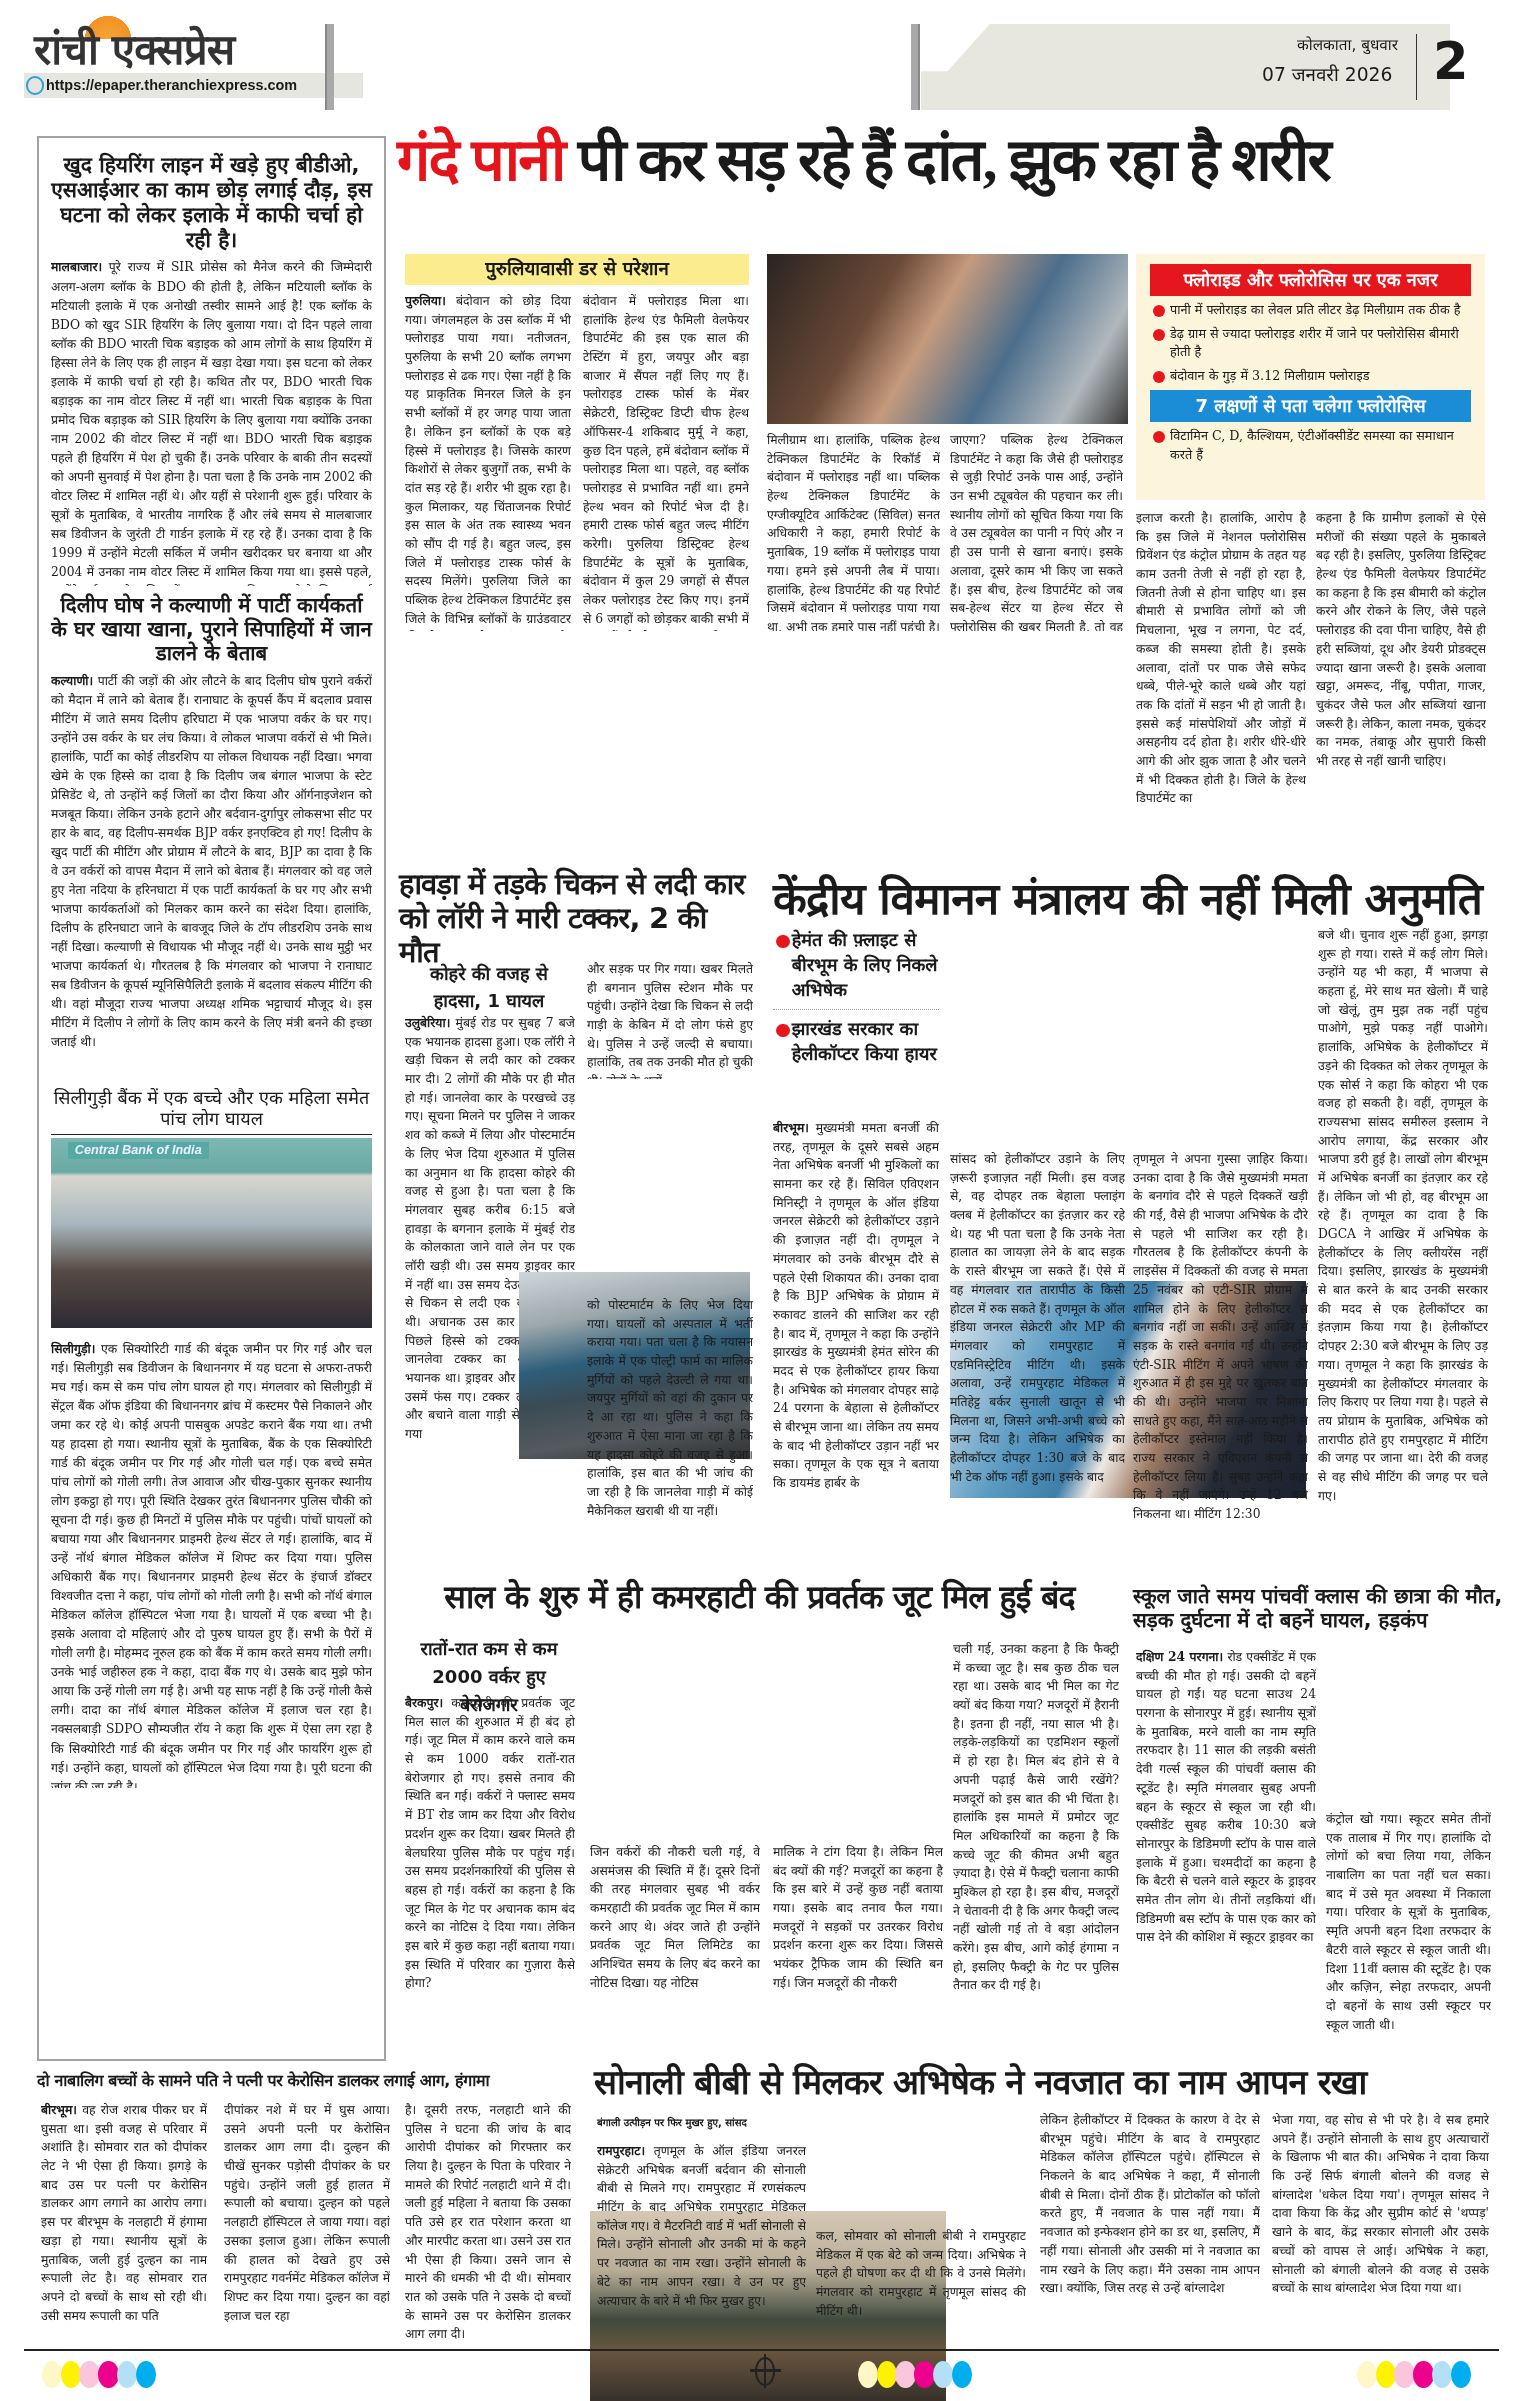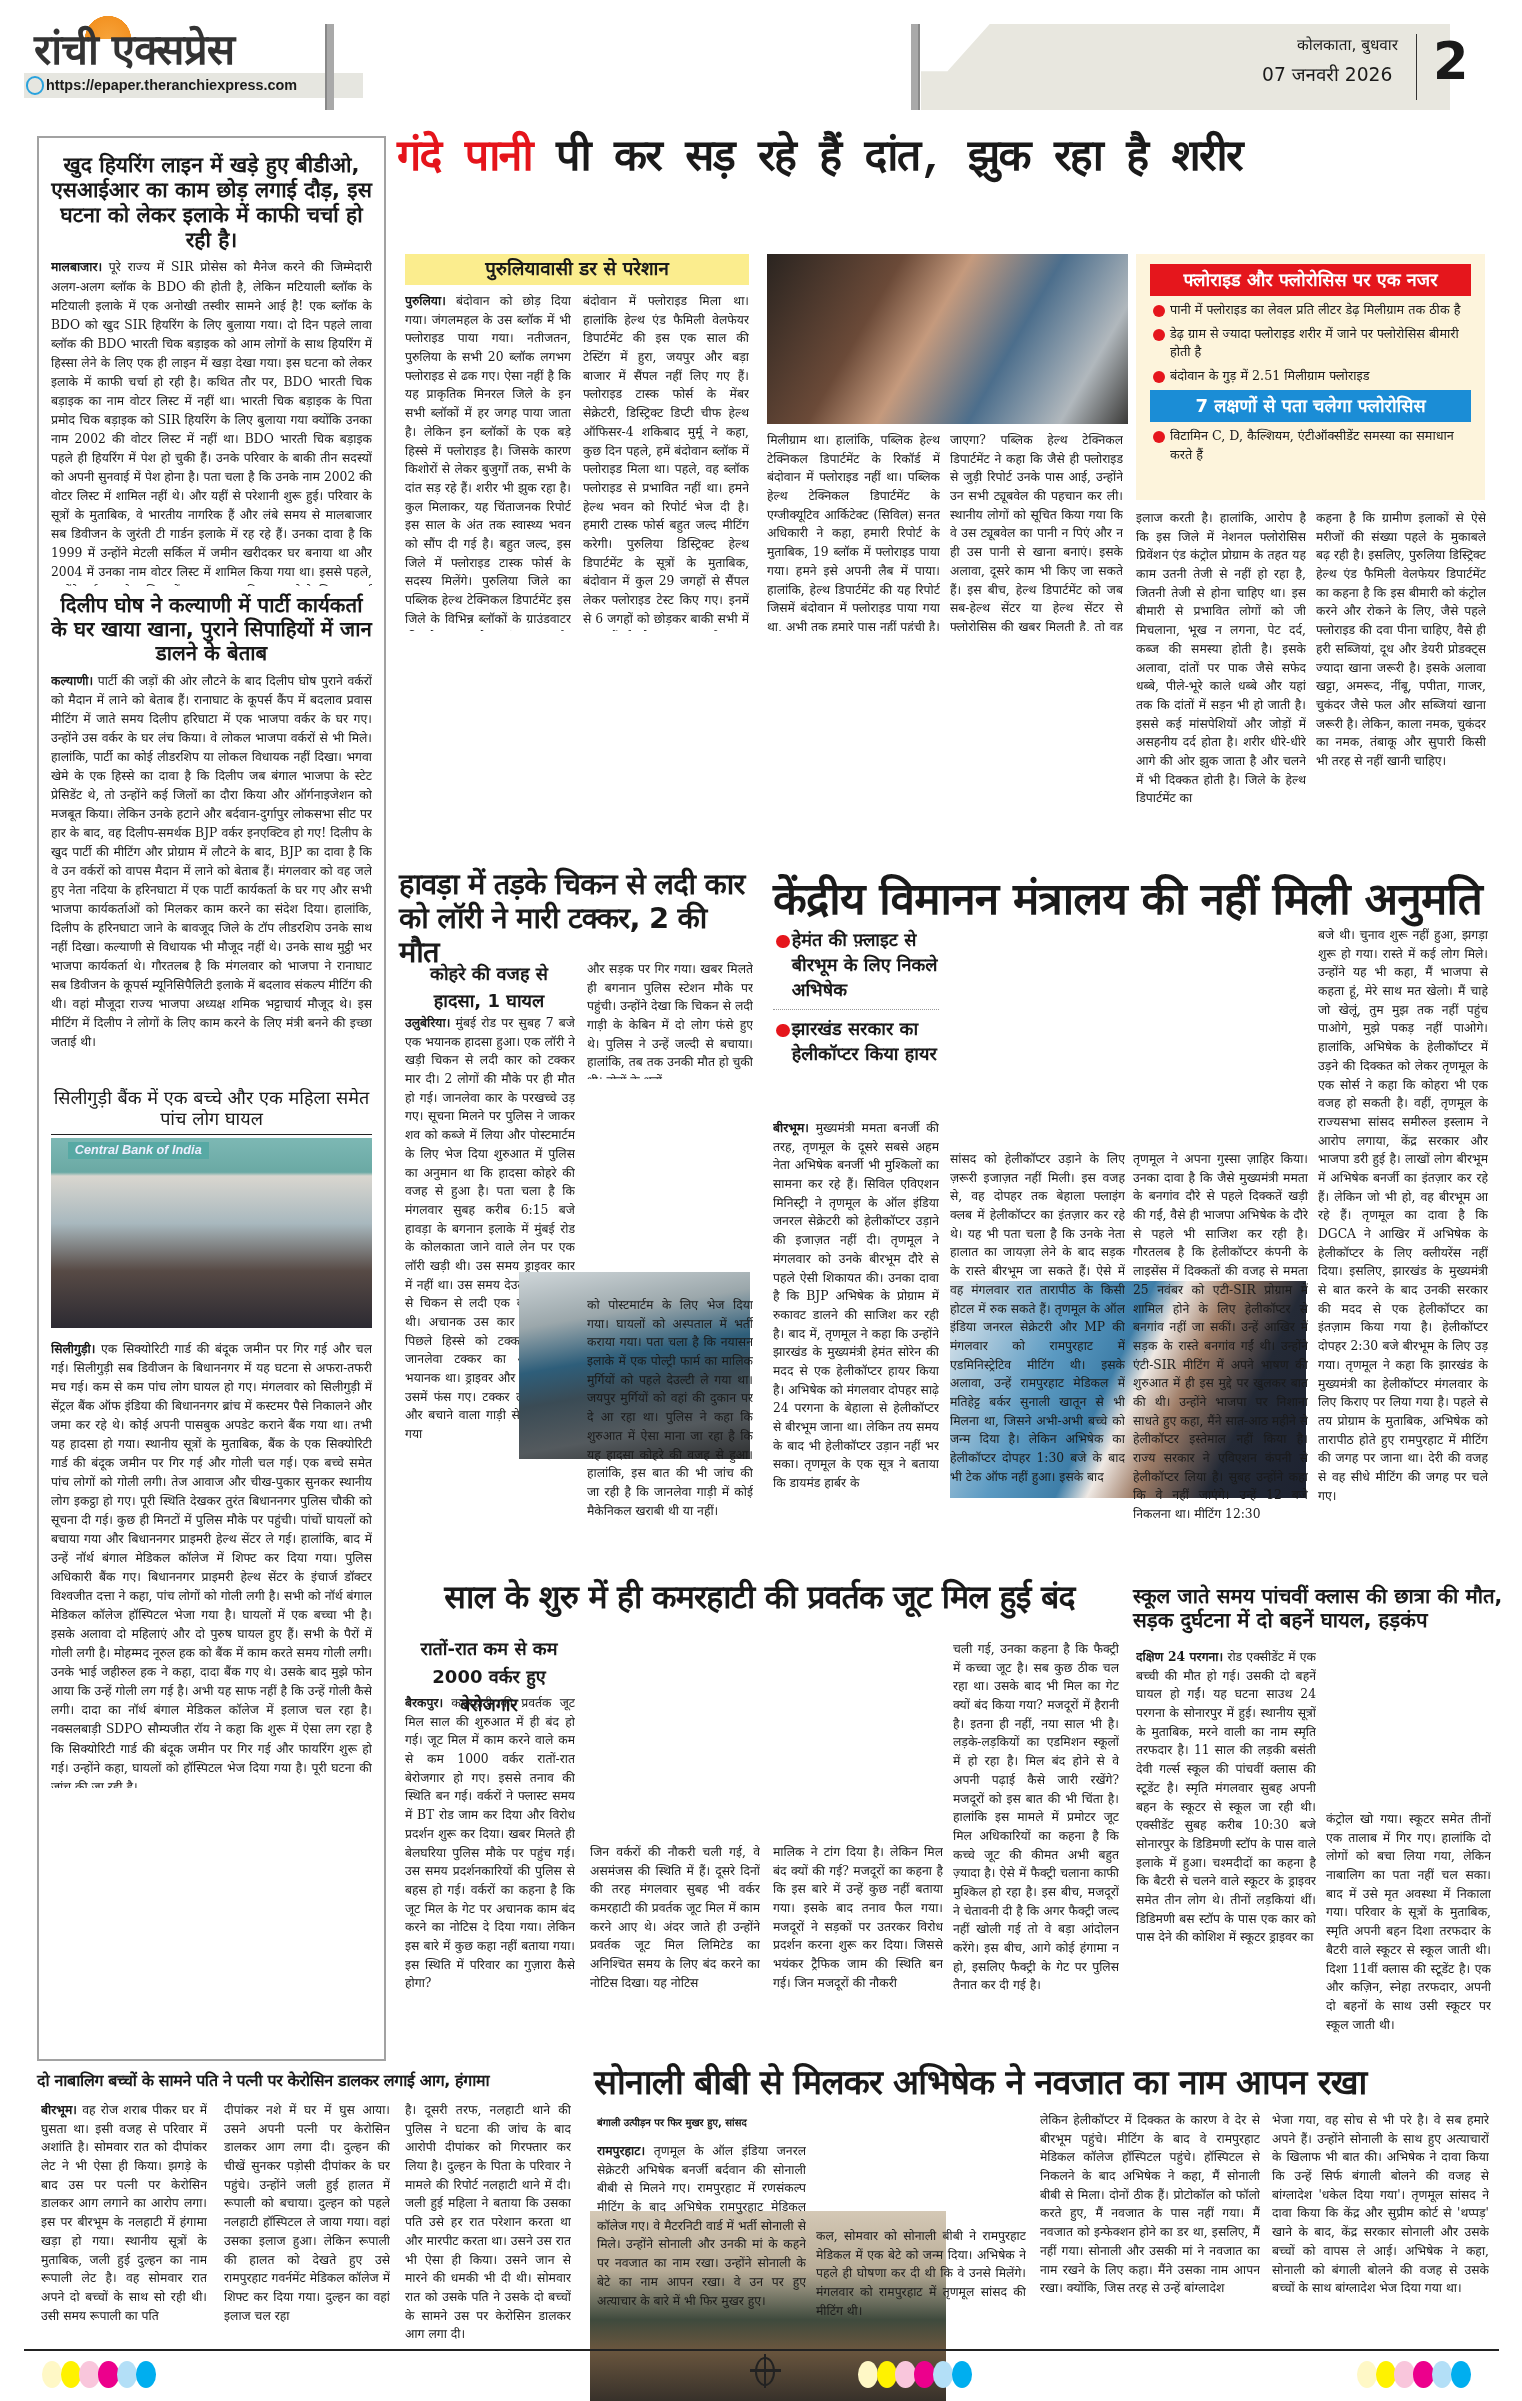--- a/index.html
+++ b/index.html
@@ -19,21 +19,21 @@
 .date-day{left:1262px;top:61px;font-family:"DejaVu Sans",sans-serif;font-size:18.7px}
 .date-sep{left:1416px;top:34px;width:0.8px;height:66px;background:#333}
 .page-num{left:1433px;top:32px;font-family:"DejaVu Sans",sans-serif;font-size:51px;font-weight:bold}
 
 .leftbox{left:37px;top:136px;width:349px;height:1925px;border:2.5px solid #a2a2a2;padding:8.5px 12px}
 .hd{font-family:"DejaVu Sans",sans-serif;font-weight:bold;text-align:center;line-height:1.18}
 .body{font-size:12.3px;line-height:1.55;text-align:justify}
 .body b{font-weight:bold}
 .photo{background:linear-gradient(135deg,#6c7a86,#c8c2b8 45%,#5b5048);position:relative}
 
-.mainhead{left:397px;top:135px;width:1111px;font-family:Liberation Mono, monospace;font-weight:bold;font-size:43px;letter-spacing:-1.7px;line-height:1.1}
+.mainhead{left:397px;top:128px;width:1111px;font-family:Liberation Serif, serif;font-weight:bold;font-size:59px;letter-spacing:-1.7px;line-height:1.1}
 .mainhead .red{color:#e5141b}
 .yellowbar{left:405px;top:254px;width:344px;height:30.5px;background:#fbed8e;font-family:"DejaVu Sans",sans-serif;font-weight:bold;font-size:18.7px;text-align:center;line-height:30.5px}
 .cols{font-size:12.3px;line-height:1.52;text-align:justify}
 .factbox{left:1136px;top:254px;width:349px;height:246px;background:#fdf4dc;padding:6.8px 8.5px}
 .fact-red{background:#e5161c;color:#fff;font-family:"DejaVu Sans",sans-serif;font-weight:bold;font-size:18px;text-align:center;height:32px;line-height:32px;margin:3.4px 5.1px}
 .fact-blue{background:#1b8dd6;color:#fff;font-family:"DejaVu Sans",sans-serif;font-weight:bold;font-size:18px;text-align:center;height:32px;line-height:32px;margin:5.1px 5.1px}
 .fact-item{font-size:12.7px;line-height:1.45;padding-left:20.4px;position:relative;margin:5.1px 5.1px}
 .dot{position:absolute;left:3.4px;top:4.2px;width:12px;height:12px;border-radius:50%;background:#e5161c}
 .hr{height:1.7px;background:#222}
 .subhead{font-family:"DejaVu Sans",sans-serif;font-weight:bold}
@@ -83,21 +83,21 @@
 <div class="abs cols" style="left:405px;top:292px;width:166px;height:339px;overflow:hidden"><b>पुरुलिया।</b><span> बंदोवान को छोड़ दिया गया। जंगलमहल के उस ब्लॉक में भी फ्लोराइड पाया गया। नतीजतन, पुरुलिया के सभी 20 ब्लॉक लगभग फ्लोराइड से ढक गए। ऐसा नहीं है कि यह प्राकृतिक मिनरल जिले के इन सभी ब्लॉकों में हर जगह पाया जाता है। लेकिन इन ब्लॉकों के एक बड़े हिस्से में फ्लोराइड है। जिसके कारण किशोरों से लेकर बुजुर्गों तक, सभी के दांत सड़ रहे हैं। शरीर भी झुक रहा है। कुल मिलाकर, यह चिंताजनक रिपोर्ट इस साल के अंत तक स्वास्थ्य भवन को सौंप दी गई है। बहुत जल्द, इस जिले में फ्लोराइड टास्क फोर्स के सदस्य मिलेंगे। पुरुलिया जिले का पब्लिक हेल्थ टेक्निकल डिपार्टमेंट इस जिले के विभिन्न ब्लॉकों के ग्राउंडवाटर की स्टेप वाय स्टेप जांच करता है। हालांकि, बंदोवान को छोड़कर, सभी ब्लॉकों में प्राकृतिक मिनरल पाया गया। पिछले एक साल से हेल्थ एंड फैमिली वेलफेयर डिपार्टमेंट जिले के अलग-अलग ब्लॉक में नए फ्लोराइड टेस्ट कर रहा है। इसीलिए पिछले महीने</span></div>
 <div class="abs cols" style="left:583px;top:292px;width:166px;height:339px;overflow:hidden">बंदोवान में फ्लोराइड मिला था। हालांकि हेल्थ एंड फैमिली वेलफेयर डिपार्टमेंट की इस एक साल की टेस्टिंग में हुरा, जयपुर और बड़ा बाजार में सैंपल नहीं लिए गए हैं। फ्लोराइड टास्क फोर्स के मेंबर सेक्रेटरी, डिस्ट्रिक्ट डिप्टी चीफ हेल्थ ऑफिसर-4 शकिबाद मुर्मू ने कहा, कुछ दिन पहले, हमें बंदोवान ब्लॉक में फ्लोराइड मिला था। पहले, वह ब्लॉक फ्लोराइड से प्रभावित नहीं था। हमने हेल्थ भवन को रिपोर्ट भेज दी है। हमारी टास्क फोर्स बहुत जल्द मीटिंग करेगी। पुरुलिया डिस्ट्रिक्ट हेल्थ डिपार्टमेंट के सूत्रों के मुताबिक, बंदोवान में कुल 29 जगहों से सैंपल लेकर फ्लोराइड टेस्ट किए गए। इनमें से 6 जगहों को छोड़कर बाकी सभी में तय स्टैंडर्ड से ज्यादा, यानी 1.5 मिलीग्राम से ज्यादा फ्लोराइड मिला है। जब यह इंसान के शरीर में जाता है, तो फ्लोरोसिस होता है। बंदोवान के गंगा मफा इलाके में, गंगा मफा शिशु शिक्षा केंद्र के एक ट्यूबवेल में 3 मिलीग्राम फ्लोराइड पाया गया। यही तस्वीर उस ब्लॉक के गुड़ में भी देखी गई। वहां 3.12</div>
 <div class="abs photo" style="left:767px;top:254px;width:361px;height:170px;background:linear-gradient(120deg,#2a2420 0,#6b4a38 30%,#c59a7d 45%,#4c6e8c 65%,#b1b8bd 85%,#3b3a38)"></div>
 <div class="abs cols" style="left:767px;top:431px;width:173px;height:200px;overflow:hidden">मिलीग्राम था। हालांकि, पब्लिक हेल्थ टेक्निकल डिपार्टमेंट के रिकॉर्ड में बंदोवान में फ्लोराइड नहीं था। पब्लिक हेल्थ टेक्निकल डिपार्टमेंट के एग्जीक्यूटिव आर्किटेक्ट (सिविल) सनत अधिकारी ने कहा, हमारी रिपोर्ट के मुताबिक, 19 ब्लॉक में फ्लोराइड पाया गया। हमने इसे अपनी लैब में पाया। हालांकि, हेल्थ डिपार्टमेंट की यह रिपोर्ट जिसमें बंदोवान में फ्लोराइड पाया गया था, अभी तक हमारे पास नहीं पहुंची है। इस मुद्दे पर अपनी टास्क फोर्स मीटिंग में चर्चा की जाएगी। लेकिन इससे कैसे निपटा</div>
 <div class="abs cols" style="left:950px;top:431px;width:173px;height:200px;overflow:hidden">जाएगा? पब्लिक हेल्थ टेक्निकल डिपार्टमेंट ने कहा कि जैसे ही फ्लोराइड से जुड़ी रिपोर्ट उनके पास आई, उन्होंने उन सभी ट्यूबवेल की पहचान कर ली। स्थानीय लोगों को सूचित किया गया कि वे उस ट्यूबवेल का पानी न पिएं और न ही उस पानी से खाना बनाएं। इसके अलावा, दूसरे काम भी किए जा सकते हैं। इस बीच, हेल्थ डिपार्टमेंट को जब सब-हेल्थ सेंटर या हेल्थ सेंटर से फ्लोरोसिस की खबर मिलती है, तो वह तुरंत एक्शन लेता है। सिर्फ दवा भेजकर काम खत्म नहीं होता। जिले से एक टीम वहां जाती है और प्रभावित लोगों का</div>
 
 <div class="abs factbox">
   <div class="fact-red">फ्लोराइड और फ्लोरोसिस पर एक नजर</div>
   <div class="fact-item"><span class="dot"></span><span>पानी में फ्लोराइड का लेवल प्रति लीटर डेढ़ मिलीग्राम तक ठीक है</span></div>
   <div class="fact-item"><span class="dot"></span><span>डेढ़ ग्राम से ज्यादा फ्लोराइड शरीर में जाने पर फ्लोरोसिस बीमारी होती है</span></div>
-  <div class="fact-item"><span class="dot"></span><span>बंदोवान के गुड़ में 2.51 मिलीग्राम फ्लोराइड</span></div>
+  <div class="fact-item"><span class="dot"></span><span>बंदोवान के गुड़ में 3.12 मिलीग्राम फ्लोराइड</span></div>
   <div class="fact-blue">7 लक्षणों से पता चलेगा फ्लोरोसिस</div>
   <div class="fact-item"><span class="dot"></span><span>विटामिन C, D, कैल्शियम, एंटीऑक्सीडेंट समस्या का समाधान करते हैं</span></div>
 </div>
 <div class="abs cols" style="left:1136px;top:509px;width:170px;height:339px;overflow:hidden">इलाज करती है। हालांकि, आरोप है कि इस जिले में नेशनल फ्लोरोसिस प्रिवेंशन एंड कंट्रोल प्रोग्राम के तहत यह काम उतनी तेजी से नहीं हो रहा है, जितनी तेजी से होना चाहिए था। इस बीमारी से प्रभावित लोगों को जी मिचलाना, भूख न लगना, पेट दर्द, कब्ज की समस्या होती है। इसके अलावा, दांतों पर पाक जैसे सफेद धब्बे, पीले-भूरे काले धब्बे और यहां तक कि दांतों में सड़न भी हो जाती है। इससे कई मांसपेशियों और जोड़ों में असहनीय दर्द होता है। शरीर धीरे-धीरे आगे की ओर झुक जाता है और चलने में भी दिक्कत होती है। जिले के हेल्थ डिपार्टमेंट का</div>
 <div class="abs cols" style="left:1316px;top:509px;width:170px;height:339px;overflow:hidden">कहना है कि ग्रामीण इलाकों से ऐसे मरीजों की संख्या पहले के मुकाबले बढ़ रही है। इसलिए, पुरुलिया डिस्ट्रिक्ट हेल्थ एंड फैमिली वेलफेयर डिपार्टमेंट का कहना है कि इस बीमारी को कंट्रोल करने और रोकने के लिए, जैसे पहले फ्लोराइड की दवा पीना चाहिए, वैसे ही हरी सब्जियां, दूध और डेयरी प्रोडक्ट्स ज्यादा खाना जरूरी है। इसके अलावा खट्टा, अमरूद, नींबू, पपीता, गाजर, चुकंदर जैसे फल और सब्जियां खाना जरूरी है। लेकिन, काला नमक, चुकंदर का नमक, तंबाकू और सुपारी किसी भी तरह से नहीं खानी चाहिए।</div>
 
 <div class="abs hd" style="left:399px;top:867px;width:356px;font-size:29px;text-align:left;letter-spacing:-0.8px">हावड़ा में तड़के चिकन से लदी कार को लॉरी ने मारी टक्कर, 2 की मौत</div>
 <div class="abs hd" style="left:404px;top:960px;width:170px;font-size:18px;line-height:1.5">कोहरे की वजह से हादसा, 1 घायल</div>
 <div class="abs cols" style="left:405px;top:1014px;width:170px;height:560px;overflow:hidden"><b>उलुबेरिया।</b><span> मुंबई रोड पर सुबह 7 बजे एक भयानक हादसा हुआ। एक लॉरी ने खड़ी चिकन से लदी कार को टक्कर मार दी। 2 लोगों की मौके पर ही मौत हो गई। जानलेवा कार के परखच्चे उड़ गए। सूचना मिलने पर पुलिस ने जाकर शव को कब्जे में लिया और पोस्टमार्टम के लिए भेज दिया शुरुआत में पुलिस का अनुमान था कि हादसा कोहरे की वजह से हुआ है। पता चला है कि मंगलवार सुबह करीब 6:15 बजे हावड़ा के बगनान इलाके में मुंबई रोड के कोलकाता जाने वाले लेन पर एक लॉरी खड़ी थी। उस समय ड्राइवर कार में नहीं था। उस समय देउल्टी की तरफ से चिकन से लदी एक कार आ रही थी। अचानक उस कार ने लॉरी के पिछले हिस्से को टक्कर मार दी। जानलेवा टक्कर का असर इतना भयानक था। ड्राइवर और उसका साथी उसमें फंस गए। टक्कर लगने से एक और बचाने वाला गाड़ी से बाहर फेंका गया</span></div>
 <div class="abs cols" style="left:587px;top:960px;width:166px;height:119px;overflow:hidden">और सड़क पर गिर गया। खबर मिलते ही बगनान पुलिस स्टेशन मौके पर पहुंची। उन्होंने देखा कि चिकन से लदी गाड़ी के केबिन में दो लोग फंसे हुए थे। पुलिस ने उन्हें जल्दी से बचाया। हालांकि, तब तक उनकी मौत हो चुकी थी। दोनों के शवों</div>

